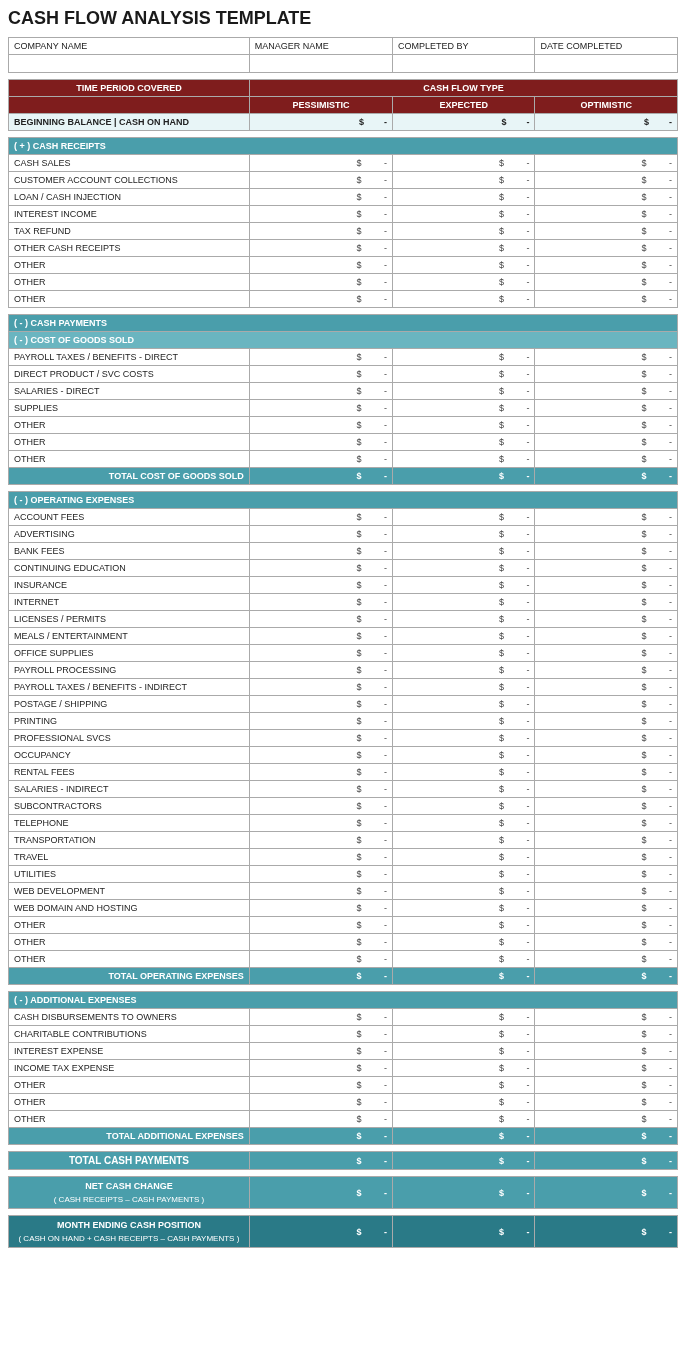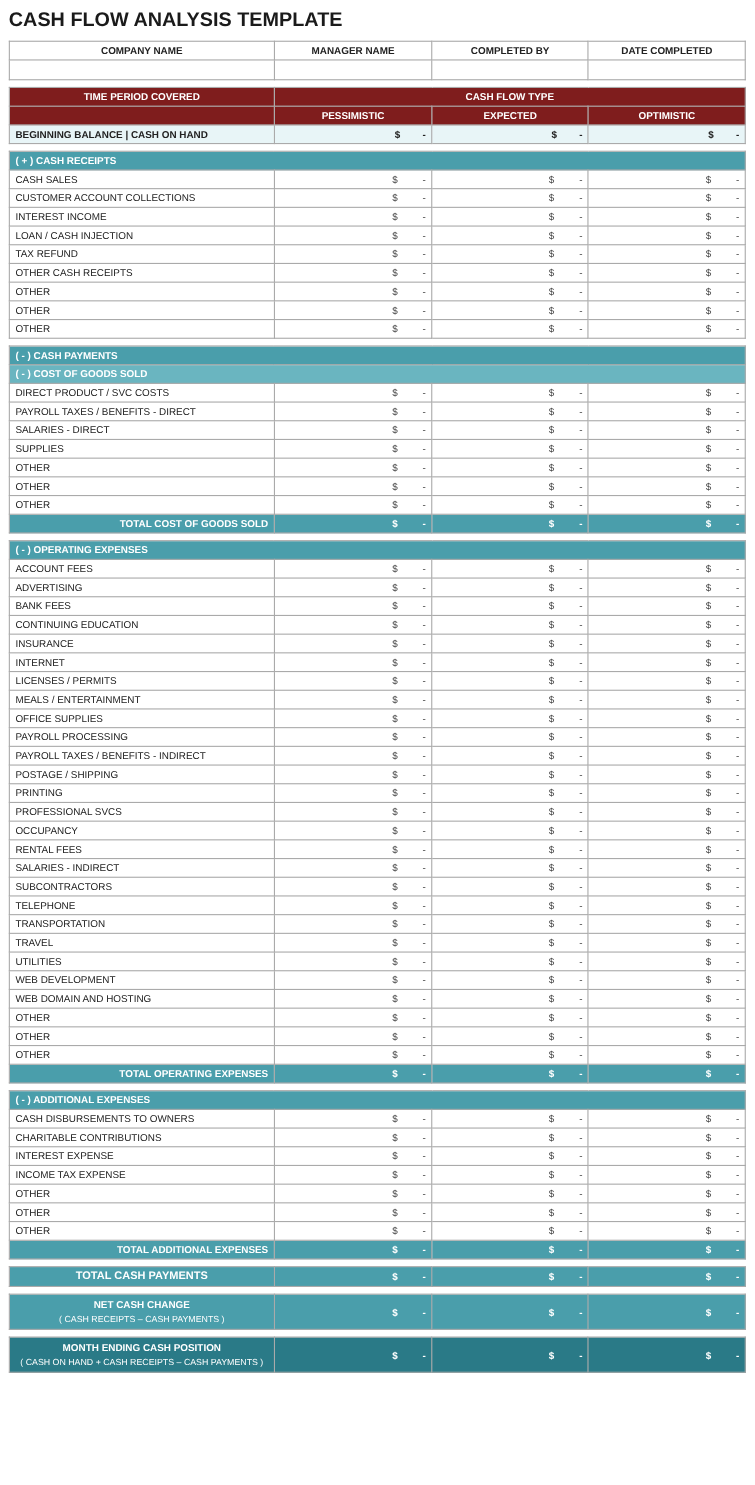--- a/index.html
+++ b/index.html
@@ -23,22 +23,22 @@
       border-collapse: collapse;
       table-layout: fixed;
     }
     td, th {
       border: 1px solid #aaa;
       padding: 3px 5px;
       font-size: 9px;
     }
     .header-row th {
       background: #fff;
-      text-align: center;
-      font-weight: bold;
+      text-align: left;
+      font-weight: normal;
       text-transform: uppercase;
       font-size: 9px;
       color: #222;
     }
     .teal-header td, .teal-header th {
       background: #7f1d1d;
       color: #fff;
       font-weight: bold;
       text-align: center;
       text-transform: uppercase;
@@ -165,27 +165,27 @@
     <td class="money">$ &nbsp;&nbsp;&nbsp;&nbsp;&nbsp;&nbsp;&nbsp;&nbsp;-</td>
     <td class="money">$ &nbsp;&nbsp;&nbsp;&nbsp;&nbsp;&nbsp;&nbsp;&nbsp;-</td>
   </tr>
   <tr class="data-row">
     <td>CUSTOMER ACCOUNT COLLECTIONS</td>
     <td class="money">$ &nbsp;&nbsp;&nbsp;&nbsp;&nbsp;&nbsp;&nbsp;&nbsp;-</td>
     <td class="money">$ &nbsp;&nbsp;&nbsp;&nbsp;&nbsp;&nbsp;&nbsp;&nbsp;-</td>
     <td class="money">$ &nbsp;&nbsp;&nbsp;&nbsp;&nbsp;&nbsp;&nbsp;&nbsp;-</td>
   </tr>
   <tr class="data-row">
+    <td>LOAN / CASH INJECTION</td>
+    <td class="money">$ &nbsp;&nbsp;&nbsp;&nbsp;&nbsp;&nbsp;&nbsp;&nbsp;-</td>
+    <td class="money">$ &nbsp;&nbsp;&nbsp;&nbsp;&nbsp;&nbsp;&nbsp;&nbsp;-</td>
+    <td class="money">$ &nbsp;&nbsp;&nbsp;&nbsp;&nbsp;&nbsp;&nbsp;&nbsp;-</td>
+  </tr>
+  <tr class="data-row">
     <td>INTEREST INCOME</td>
-    <td class="money">$ &nbsp;&nbsp;&nbsp;&nbsp;&nbsp;&nbsp;&nbsp;&nbsp;-</td>
-    <td class="money">$ &nbsp;&nbsp;&nbsp;&nbsp;&nbsp;&nbsp;&nbsp;&nbsp;-</td>
-    <td class="money">$ &nbsp;&nbsp;&nbsp;&nbsp;&nbsp;&nbsp;&nbsp;&nbsp;-</td>
-  </tr>
-  <tr class="data-row">
-    <td>LOAN / CASH INJECTION</td>
     <td class="money">$ &nbsp;&nbsp;&nbsp;&nbsp;&nbsp;&nbsp;&nbsp;&nbsp;-</td>
     <td class="money">$ &nbsp;&nbsp;&nbsp;&nbsp;&nbsp;&nbsp;&nbsp;&nbsp;-</td>
     <td class="money">$ &nbsp;&nbsp;&nbsp;&nbsp;&nbsp;&nbsp;&nbsp;&nbsp;-</td>
   </tr>
   <tr class="data-row">
     <td>TAX REFUND</td>
     <td class="money">$ &nbsp;&nbsp;&nbsp;&nbsp;&nbsp;&nbsp;&nbsp;&nbsp;-</td>
     <td class="money">$ &nbsp;&nbsp;&nbsp;&nbsp;&nbsp;&nbsp;&nbsp;&nbsp;-</td>
     <td class="money">$ &nbsp;&nbsp;&nbsp;&nbsp;&nbsp;&nbsp;&nbsp;&nbsp;-</td>
   </tr>
@@ -221,27 +221,27 @@
 
   <tr class="section-header">
     <td colspan="4">( - )  CASH PAYMENTS</td>
   </tr>
 
   <tr class="subsection-header">
     <td colspan="4">( - )  COST OF GOODS SOLD</td>
   </tr>
 
   <tr class="data-row">
+    <td>PAYROLL TAXES / BENEFITS - DIRECT</td>
+    <td class="money">$ &nbsp;&nbsp;&nbsp;&nbsp;&nbsp;&nbsp;&nbsp;&nbsp;-</td>
+    <td class="money">$ &nbsp;&nbsp;&nbsp;&nbsp;&nbsp;&nbsp;&nbsp;&nbsp;-</td>
+    <td class="money">$ &nbsp;&nbsp;&nbsp;&nbsp;&nbsp;&nbsp;&nbsp;&nbsp;-</td>
+  </tr>
+  <tr class="data-row">
     <td>DIRECT PRODUCT / SVC COSTS</td>
-    <td class="money">$ &nbsp;&nbsp;&nbsp;&nbsp;&nbsp;&nbsp;&nbsp;&nbsp;-</td>
-    <td class="money">$ &nbsp;&nbsp;&nbsp;&nbsp;&nbsp;&nbsp;&nbsp;&nbsp;-</td>
-    <td class="money">$ &nbsp;&nbsp;&nbsp;&nbsp;&nbsp;&nbsp;&nbsp;&nbsp;-</td>
-  </tr>
-  <tr class="data-row">
-    <td>PAYROLL TAXES / BENEFITS - DIRECT</td>
     <td class="money">$ &nbsp;&nbsp;&nbsp;&nbsp;&nbsp;&nbsp;&nbsp;&nbsp;-</td>
     <td class="money">$ &nbsp;&nbsp;&nbsp;&nbsp;&nbsp;&nbsp;&nbsp;&nbsp;-</td>
     <td class="money">$ &nbsp;&nbsp;&nbsp;&nbsp;&nbsp;&nbsp;&nbsp;&nbsp;-</td>
   </tr>
   <tr class="data-row">
     <td>SALARIES - DIRECT</td>
     <td class="money">$ &nbsp;&nbsp;&nbsp;&nbsp;&nbsp;&nbsp;&nbsp;&nbsp;-</td>
     <td class="money">$ &nbsp;&nbsp;&nbsp;&nbsp;&nbsp;&nbsp;&nbsp;&nbsp;-</td>
     <td class="money">$ &nbsp;&nbsp;&nbsp;&nbsp;&nbsp;&nbsp;&nbsp;&nbsp;-</td>
   </tr>

